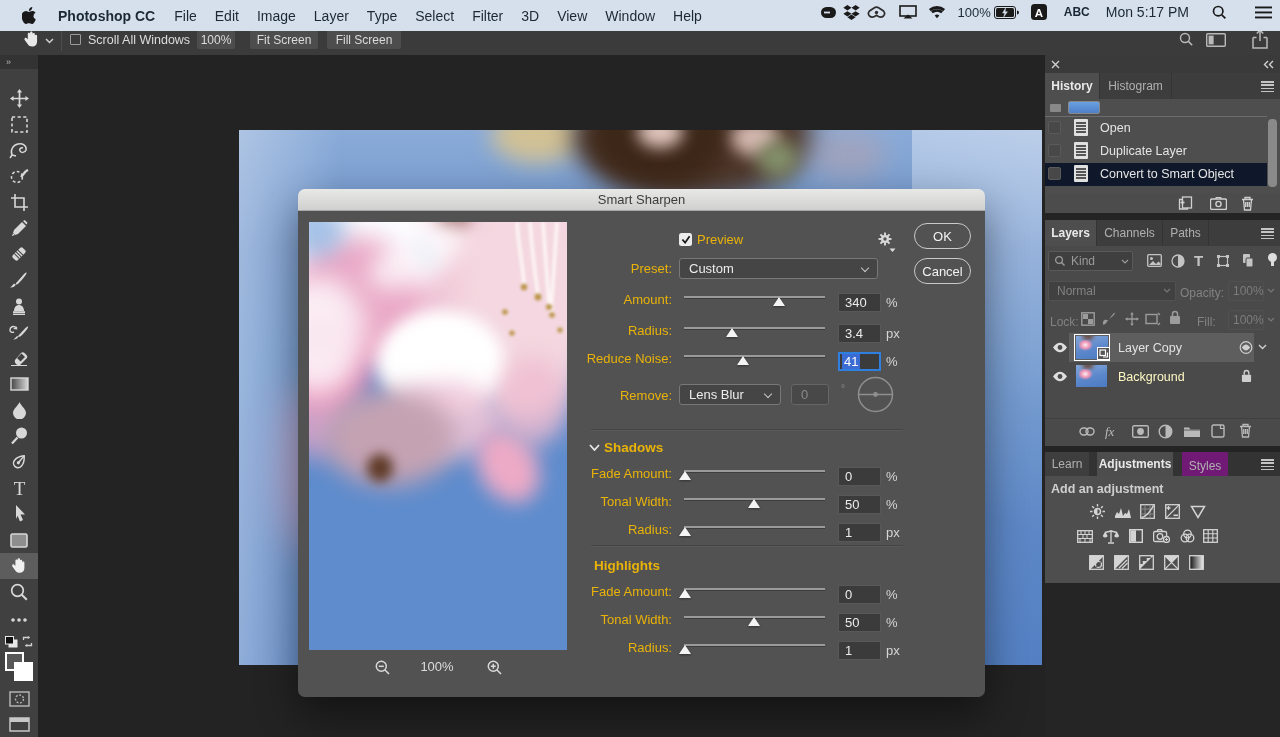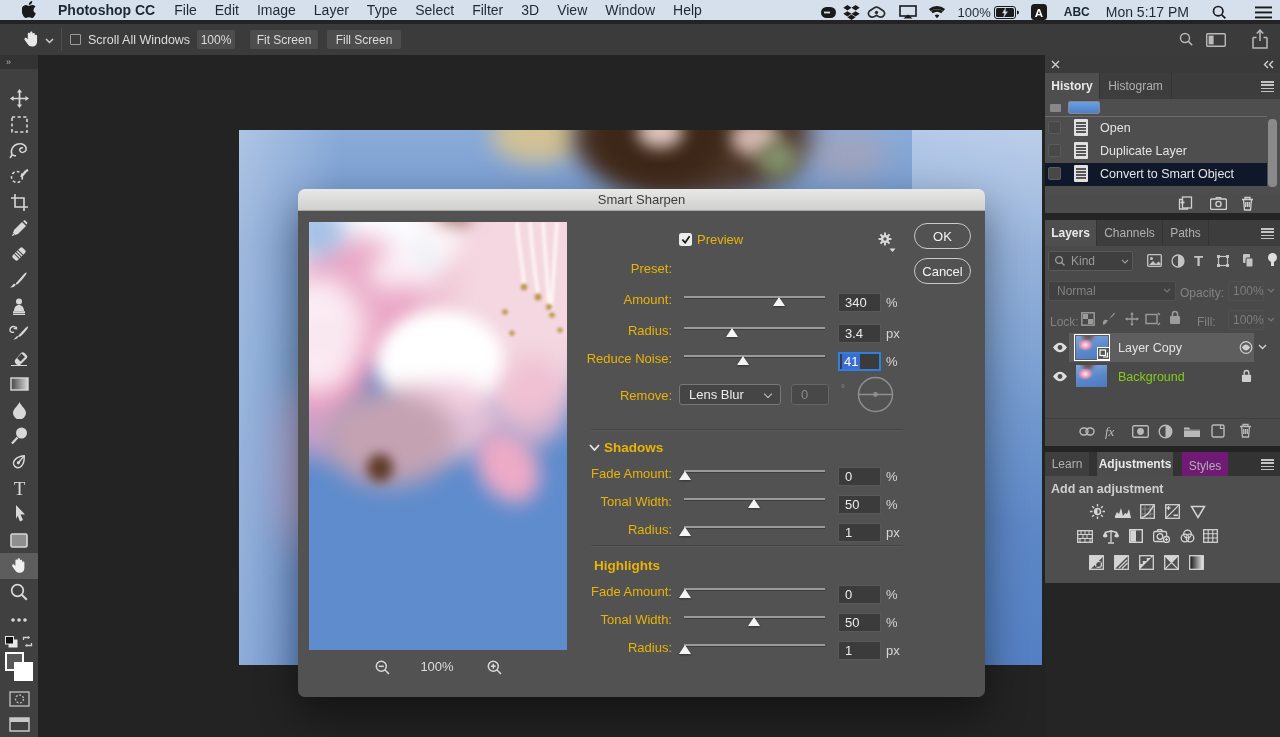--- a/index.html
+++ b/index.html
@@ -1,16 +1,16 @@
 <!DOCTYPE html>
 <html><head><meta charset="utf-8">
 <style>
 *{margin:0;padding:0;box-sizing:border-box}
 html,body{width:1280px;height:737px;overflow:hidden;background:#232323;font-family:"Liberation Sans",sans-serif}
-#menubar{position:absolute;left:0;top:0;width:1280px;height:20px;background:#d6e0ed;color:#1c2836;font-size:14px;display:flex;align-items:center;z-index:50}
+#menubar{position:absolute;left:0;top:0;width:1280px;height:31px;background:#d6e0ed;color:#1c2836;font-size:14px;display:flex;align-items:center;z-index:50}
 #menubar .mi{padding:0 9px;white-space:nowrap}
 #menubar .apple{font-size:15px;padding:0 12px 0 22px}
 #menubar .bold{font-weight:bold;padding:0 10px}
 #mright{position:absolute;right:0;top:0;height:24px;display:flex;align-items:center;font-size:13.5px;color:#1c2836}
 #mright .ic{display:flex;align-items:center}
 #optionsbar{position:absolute;left:0;top:24px;width:1280px;height:31px;background:#3b3b3b;z-index:40}
 .obtn{position:absolute;top:6px;height:19px;background:#4d4d4d;color:#dbdbdb;font-size:12px;display:flex;align-items:center;justify-content:center;border-radius:2px}
 #toolbar{position:absolute;left:0;top:55px;width:38px;height:682px;background:#404040;z-index:30}
 .tool{position:absolute;left:0;width:38px;height:26px;display:flex;align-items:center;justify-content:center}
 .tool svg{display:block}
@@ -521,21 +521,21 @@
         <svg style="position:absolute;left:213px;top:11px" width="9" height="6" viewBox="0 0 9 6">
             <path d="M1 1l3.5 3.5L8 1" stroke="#cfcfcf" stroke-width="1.4" fill="none"></path>
           </svg>
       </div>
       <div style="position:absolute;left:0;top:116px;width:235px;height:29px">
         <svg style="position:absolute;left:7px;top:9px" width="16" height="11" viewBox="0 0 16 11">
             <path d="M1 5.5C3.5 2 6 .8 8 .8s4.5 1.2 7 4.7C12.5 9 10 10.2 8 10.2S3.5 9 1 5.5z" fill="#dedede"></path>
             <circle cx="8" cy="5.5" r="2.4" fill="#4a4a4a"></circle>
           </svg>
         <div class="lthumb" style="position:absolute;left:31px;top:3px;width:31px;height:22px"></div>
-        <div style="position:absolute;left:73px;top:8px;color:#84cc16;font-size:12.5px">Background</div>
+        <div style="position:absolute;left:73px;top:8px;color:#fef9c3;font-size:12.5px">Background</div>
         <svg style="position:absolute;left:196px;top:7px" width="11" height="14" viewBox="0 0 12 15">
             <rect x="1" y="6" width="10" height="8" rx="1" fill="#cfcfcf"></rect>
             <path d="M3.5 6V4a2.5 2.5 0 0 1 5 0v2" fill="none" stroke="#cfcfcf" stroke-width="1.5"></path>
           </svg>
       </div>
 
       <div style="position:absolute;left:0;top:172px;width:235px;height:28px;background:#4a4a4a;border-top:1px solid #404040">
         <svg style="position:absolute;left:34px;top:8px" width="16" height="9" viewBox="0 0 16 9">
             <g fill="none" stroke="#b9b9b9" stroke-width="1.4">
               <rect x="1" y="1" width="8" height="7" rx="3.5"></rect>
@@ -735,20 +735,21 @@
             <rect x="0.6" y="6.9" width="3.4" height="2.2" transform="rotate(45 8 8)"></rect>
             <rect x="12" y="6.9" width="3.4" height="2.2" transform="rotate(45 8 8)"></rect>
           </g>
         </g>
         <circle cx="8" cy="8" r="1.9" fill="#525252"></circle>
       </svg>
     <svg style="position:absolute;left:591px;top:37px" width="7" height="5" viewBox="0 0 7 5">
         <path d="M.5.5L3.5 4 6.5.5" fill="#dcdcdc"></path>
       </svg>
     <div class="lbl" style="left:254px;top:50px;width:120px">Preset:</div>
+    <div class="ddl" style="left:381px;top:47px;width:199px">Custom<div class="chev"></div></div>
     <div class="lbl" style="left:254px;top:81px;width:120px">Amount:</div>
     <div class="sld" style="left:386px;top:82px">
         <div class="tr"></div>
         <div class="th" style="left:95px"></div>
       </div>
     <div class="vbox" style="left:540px;top:82px">340</div>
     <div class="unit" style="left:588px;top:84px">%</div>
     <div class="lbl" style="left:254px;top:112px;width:120px">Radius:</div>
     <div class="sld" style="left:386px;top:113px">
         <div class="tr"></div>

